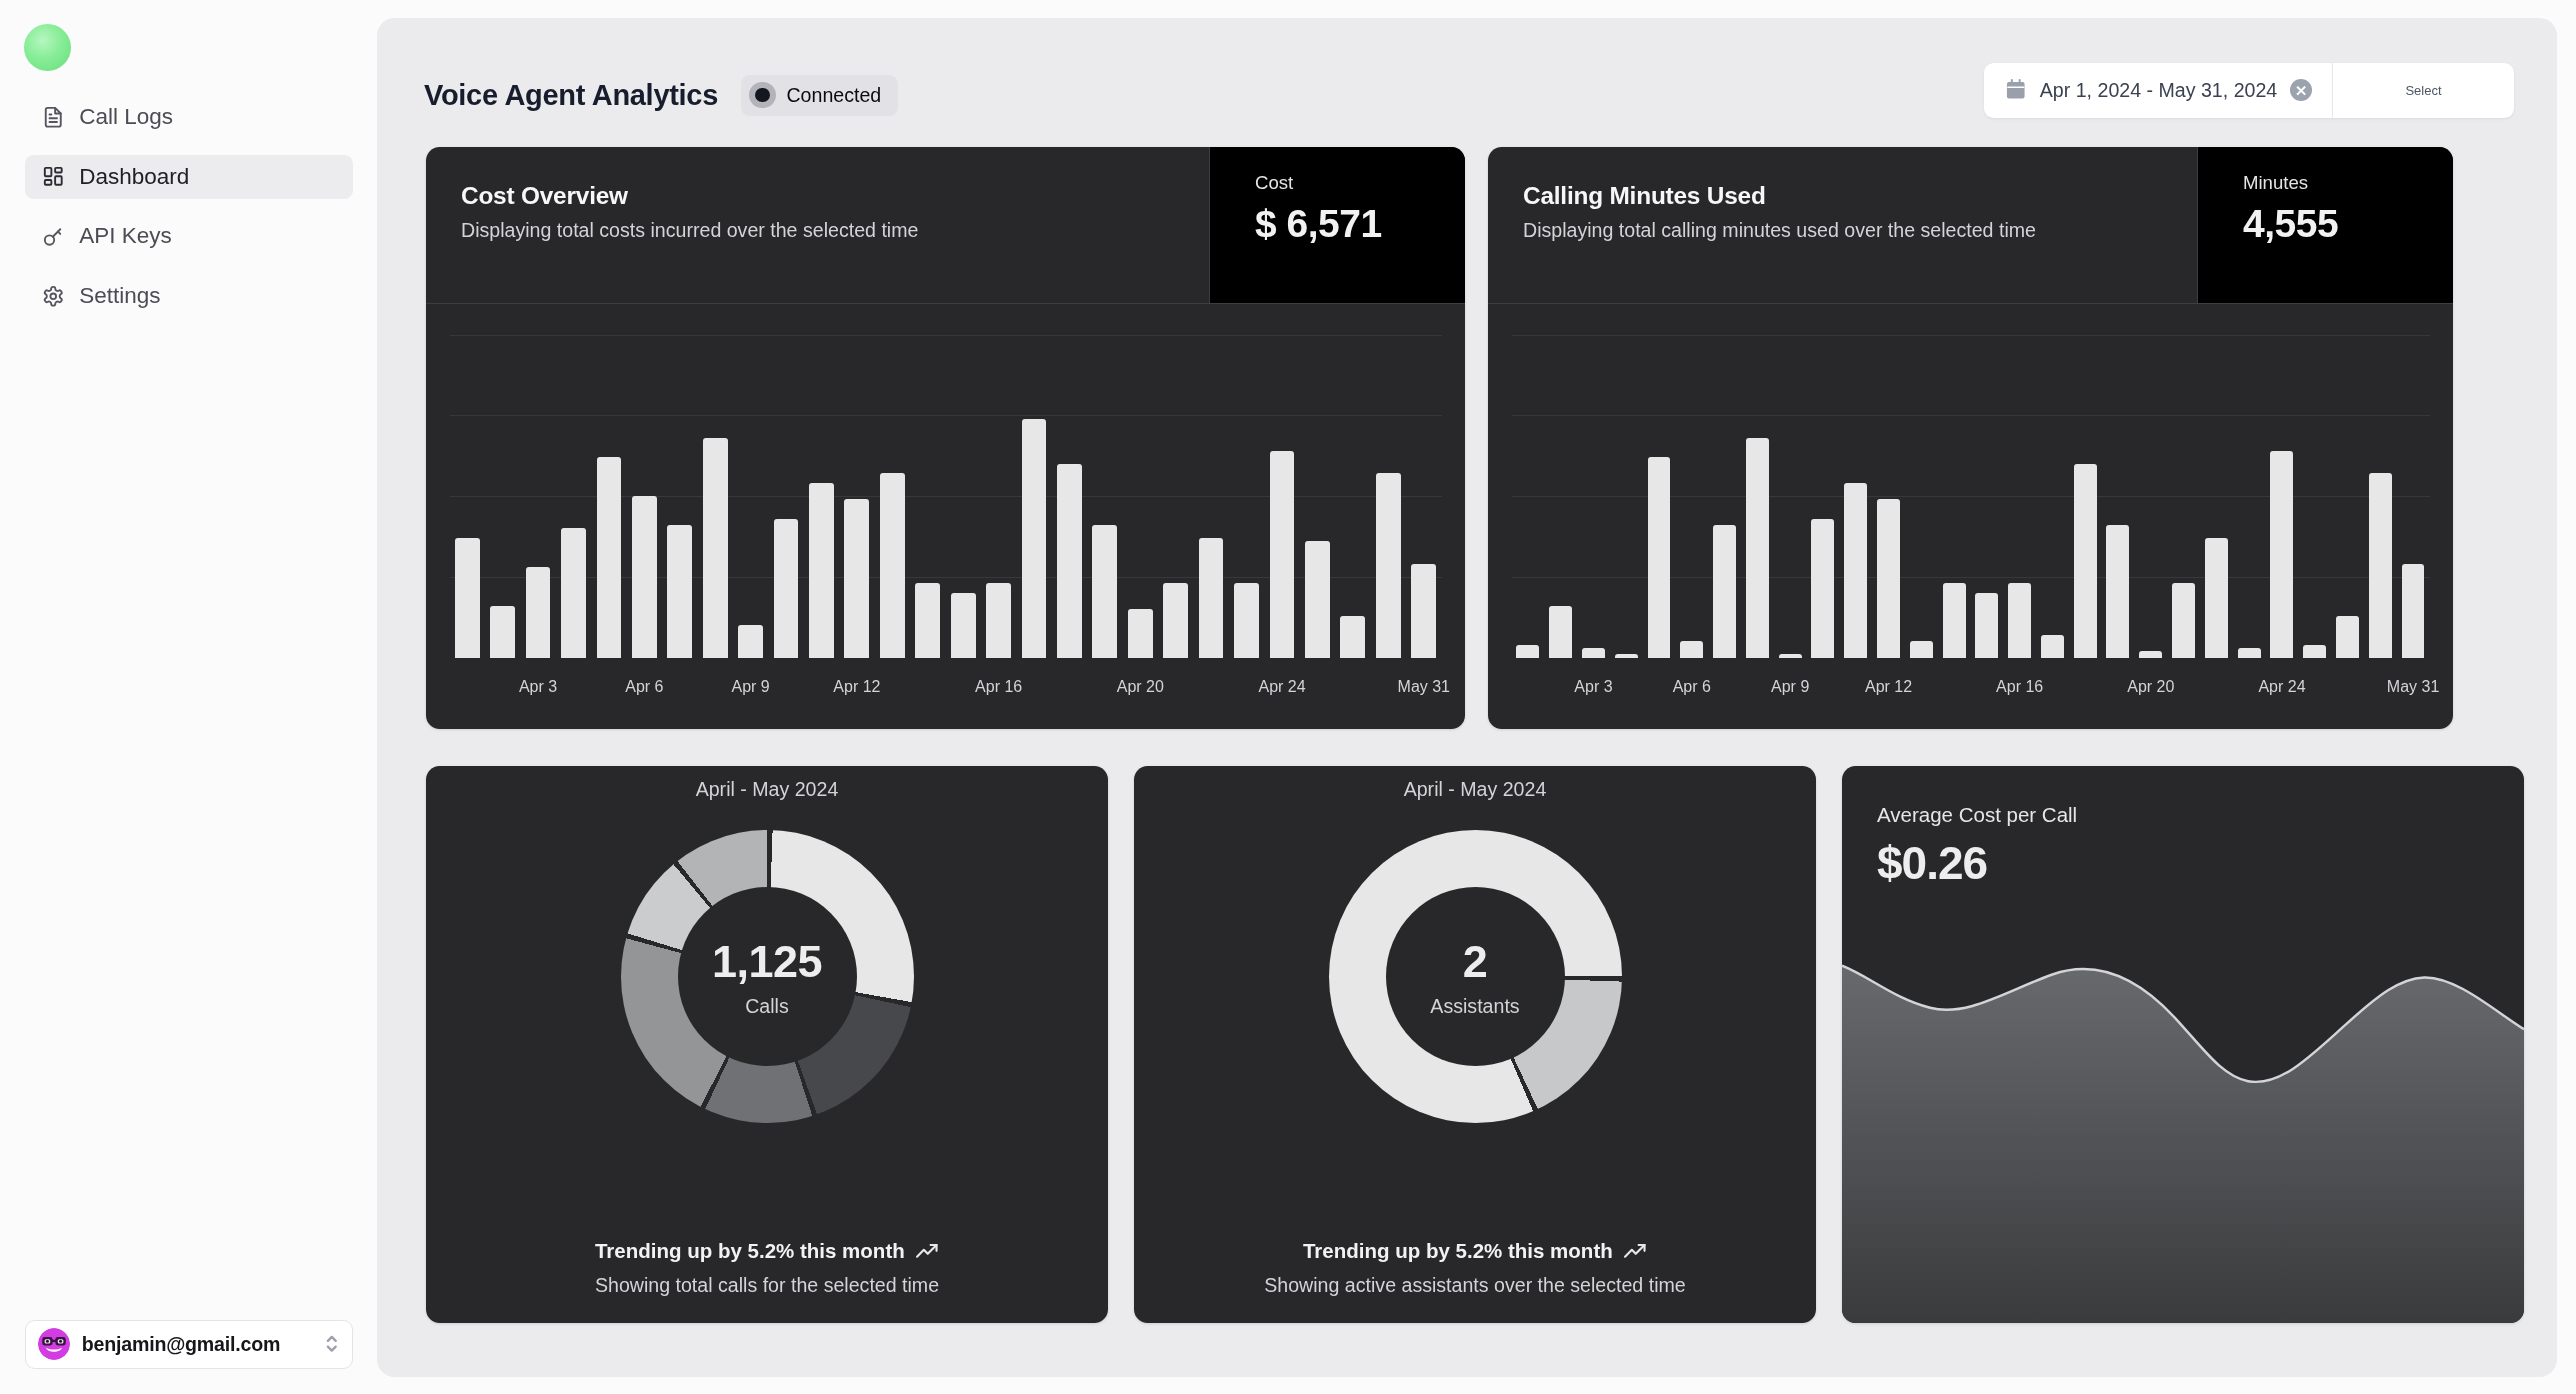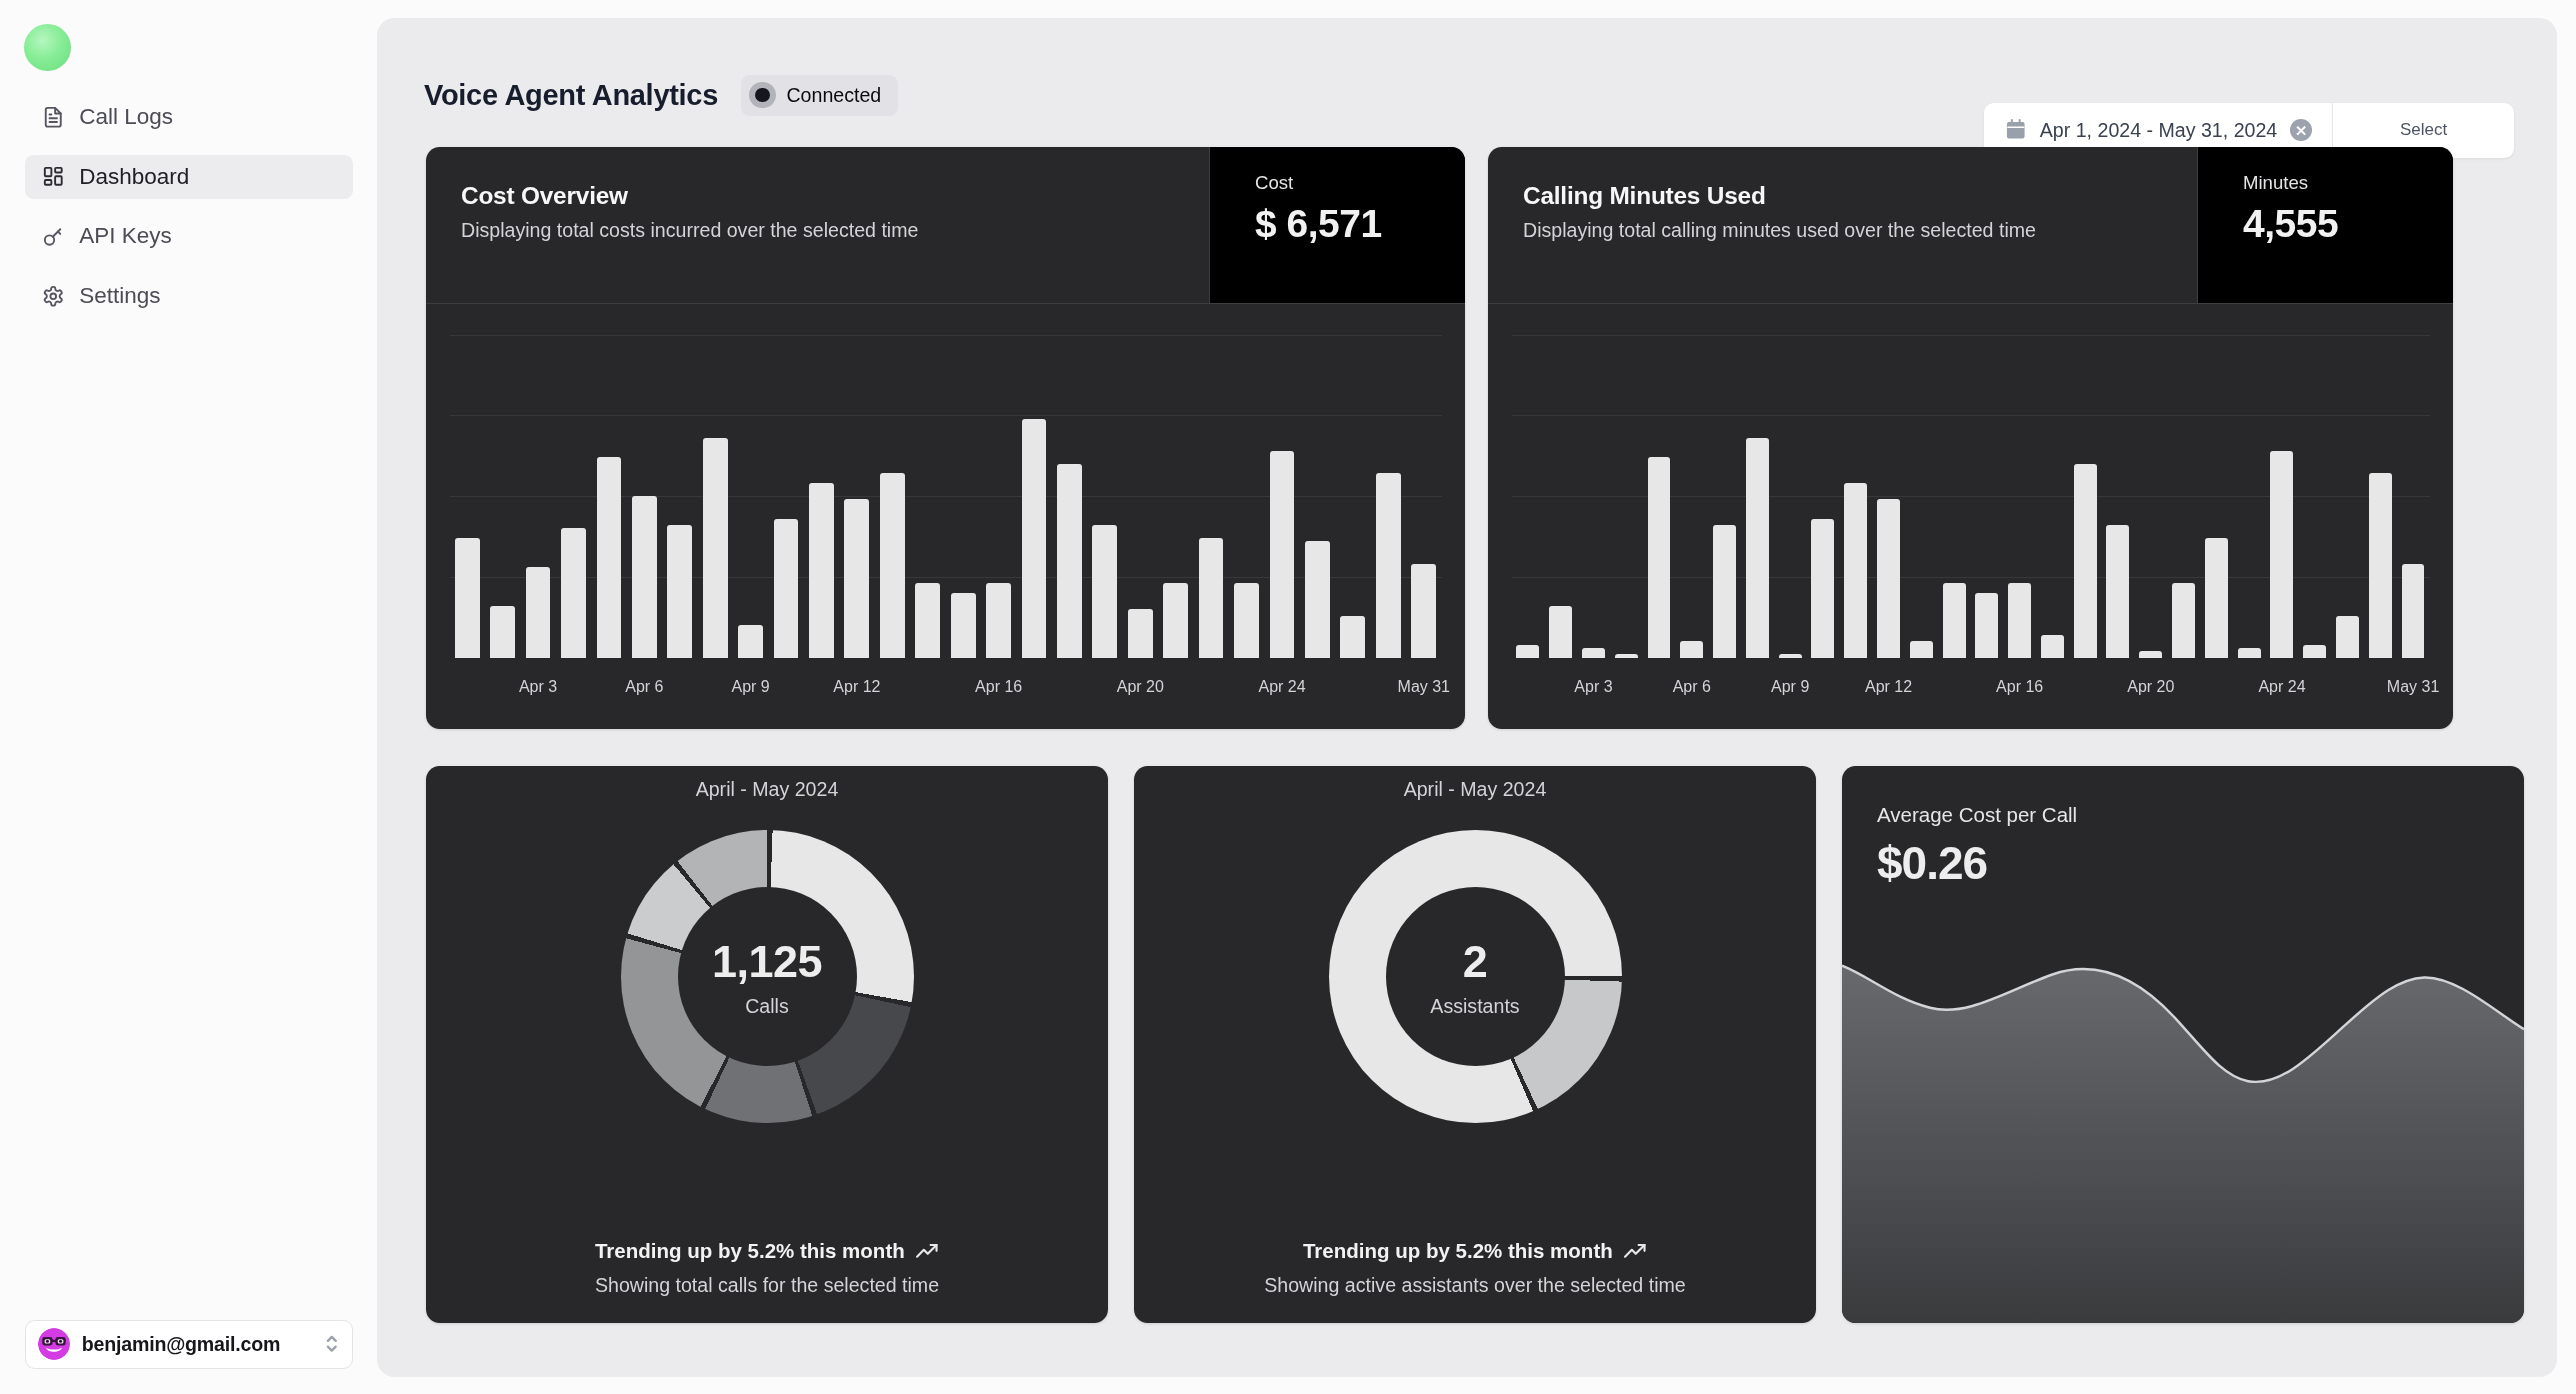--- a/index.html
+++ b/index.html
@@ -32,28 +32,28 @@
   .panel-header{position:absolute;left:47px;top:57px;height:41px;display:flex;align-items:center;gap:23.5px;}
   .page-title{margin:0;font-size:29px;font-weight:700;color:#171d2d;letter-spacing:-0.3px;text-align:right;}
   .badge{display:flex;align-items:center;gap:10.8px;height:41px;padding:0 16.6px 0 7.8px;
     background:#e2e2e6;border-radius:8.8px;cursor:pointer;}
   .dot-ring{width:26.4px;height:26.4px;border-radius:50%;background:#b3b4bb;display:flex;
     align-items:center;justify-content:center;}
   .dot{width:14.7px;height:14.7px;border-radius:50%;background:#15171e;}
   .badge-label{font-size:19.6px;color:#0b0b0e;}
 
   .datepicker{position:absolute;right:43px;top:45px;height:55px;background:#ffffff;border-radius:9.8px;
-    display:flex;align-items:stretch;box-shadow:0 1px 2.9px rgba(0,0,0,0.07);margin-top:40px;}
+    display:flex;align-items:stretch;box-shadow:0 1px 2.9px rgba(0,0,0,0.07);}
   .dp-left{display:flex;align-items:center;gap:12.7px;padding:0 19.6px;cursor:pointer;}
   .dp-left svg.cal{width:23.5px;height:23.5px;stroke:#99a0ac;fill:none;stroke-width:2;stroke-linecap:round;}
   .dp-text{font-size:19.6px;color:#3a4150;font-weight:500;white-space:nowrap;}
   .dp-clear{width:22.5px;height:22.5px;border-radius:50%;background:#9ca3af;color:#ffffff;display:flex;
     align-items:center;justify-content:center;font-size:14.7px;font-weight:700;cursor:pointer;}
   .dp-divider{width:1px;background:#e7e7ea;}
-  .dp-select{width:181px;display:flex;align-items:center;justify-content:center;font-size:17px;
+  .dp-select{width:181px;display:flex;align-items:center;justify-content:center;font-size:13px;
     color:#4b5563;cursor:pointer;}
 
   
   .card{position:absolute;background:#28282a;border-radius:13.7px;overflow:hidden;color:#fafafa;
     box-shadow:0 1px 2.9px rgba(0,0,0,0.12);}
   .card-cost{left:49px;top:129px;width:1039px;height:582px;}
   .card-min {left:1111px;top:129px;width:965px;height:582px;}
   .card-calls {left:49px;top:748px;width:682px;height:557px;text-align:center;}
   .card-assist{left:757px;top:748px;width:682px;height:557px;text-align:center;}
   .card-avg  {left:1465px;top:748px;width:682px;height:557px;}

